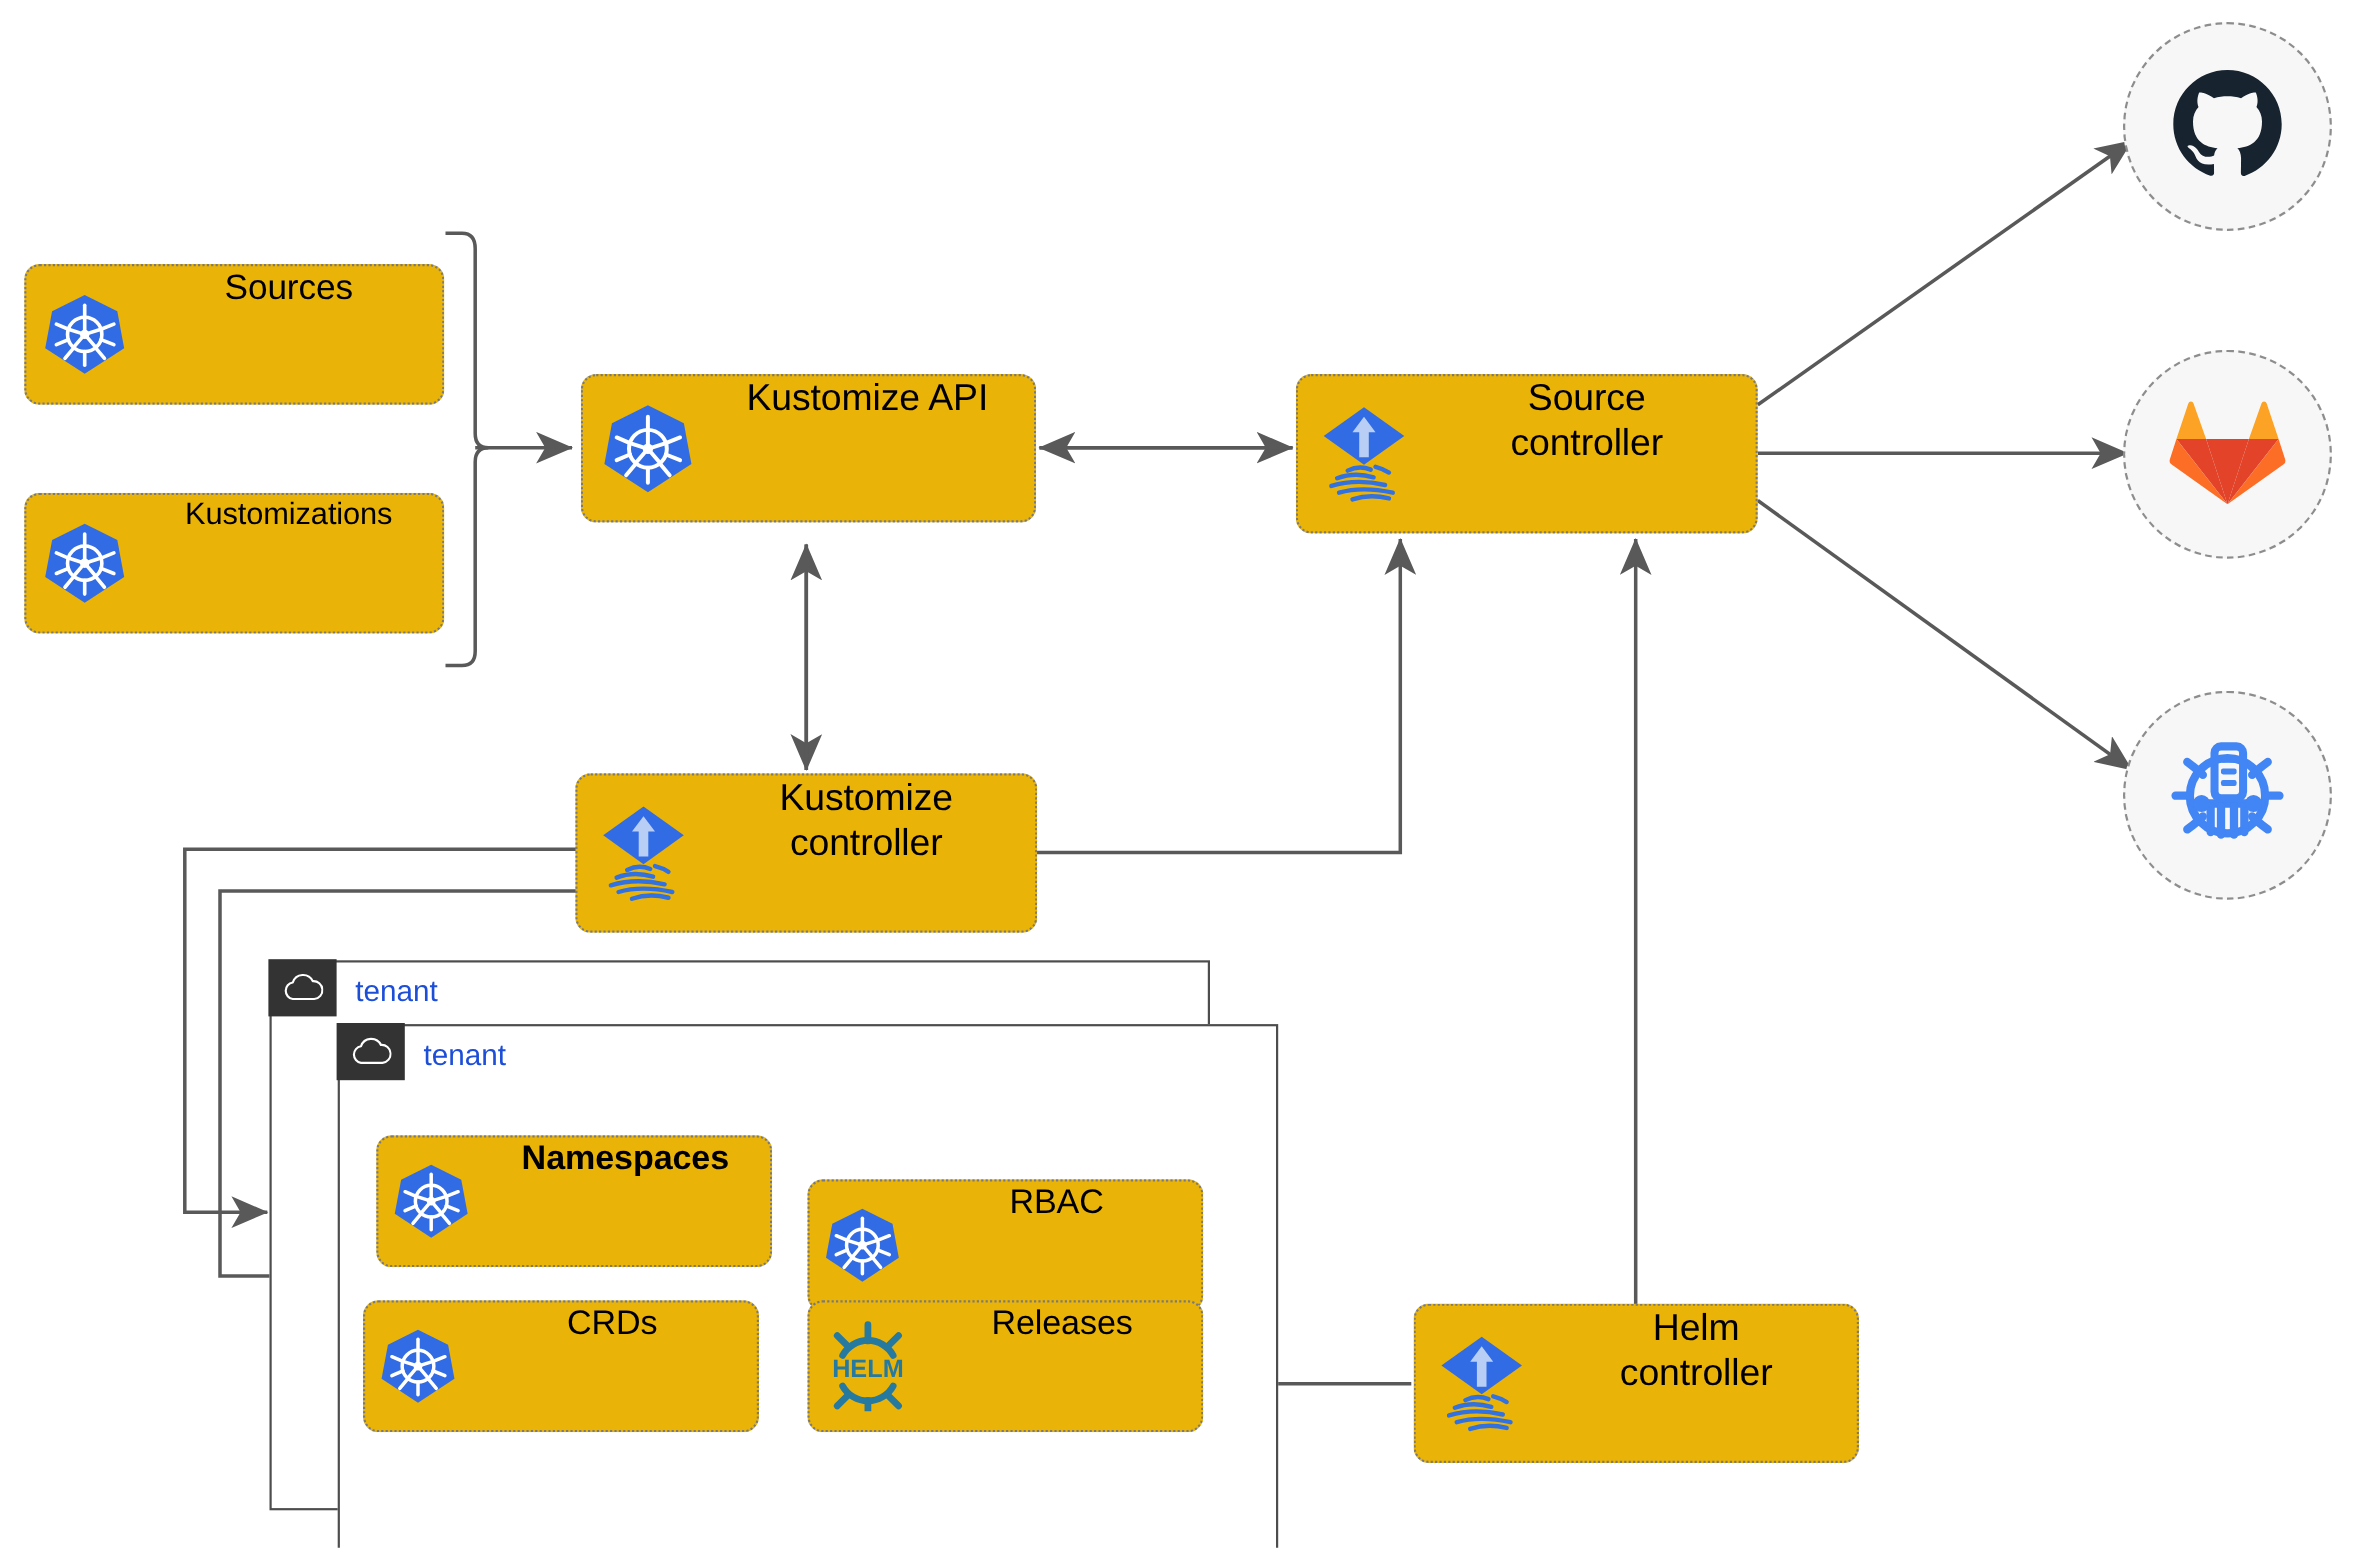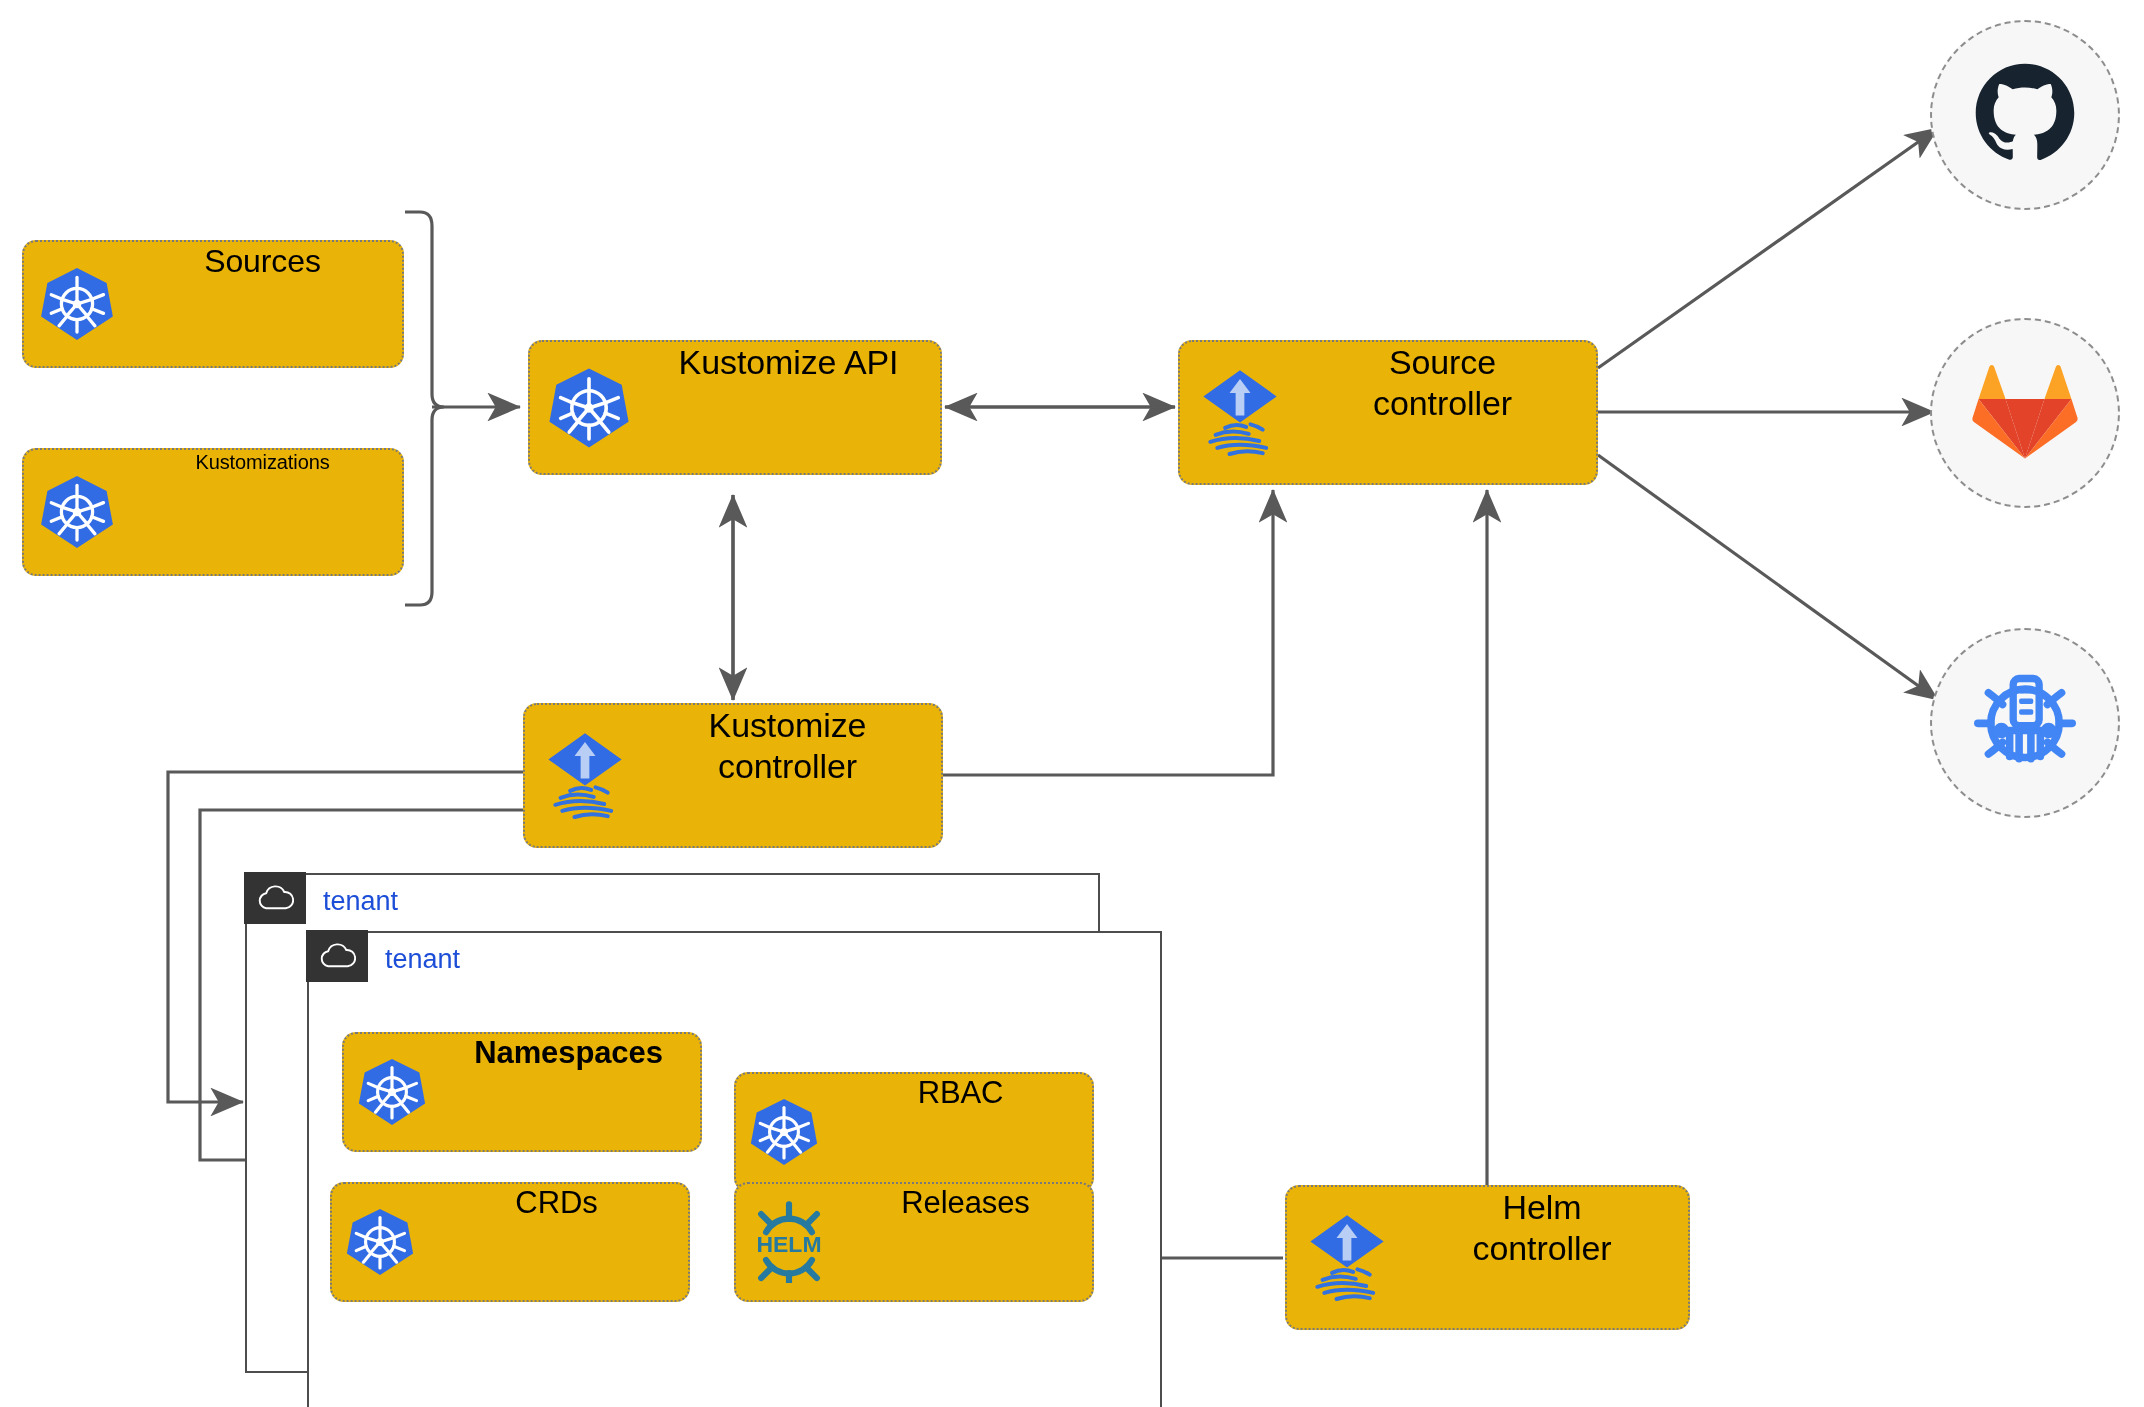--- a/index.html
+++ b/index.html
@@ -176,21 +176,21 @@
           <line x1="27" y1="78" x2="37" y2="66"></line>
             <line x1="73" y1="78" x2="63" y2="66"></line>
           <line x1="50" y1="50" x2="50" y2="30"></line>
             <line x1="50" y1="50" x2="31" y2="44"></line>
           <line x1="50" y1="50" x2="38" y2="64"></line>
             <line x1="50" y1="50" x2="62" y2="64"></line>
           <line x1="50" y1="50" x2="69" y2="44"></line>
         </g>
       </svg>
     </span>
-    <span class="lbl" style="font-size:20px;">Kustomizations</span>
+    <span class="lbl" style="font-size:28px;">Kustomizations</span>
   </div>
 
   <div class="node" style="left:528px; top:340px; width:414px; height:135px; padding:0 16px;">
     <span class="ico">
       <svg width="86" height="86" viewBox="0 0 100 100" aria-hidden="true">
         <polygon points="50,4 88,23 96,66 50,96 4,66 12,23" fill="#326CE5"></polygon>
         <g fill="none" stroke="#ffffff" stroke-width="4.2" stroke-linecap="round">
           <circle cx="50" cy="50" r="20"></circle>
           <circle cx="50" cy="50" r="5.5" fill="#ffffff" stroke="none"></circle>
           <line x1="50" y1="16" x2="50" y2="30"></line>

